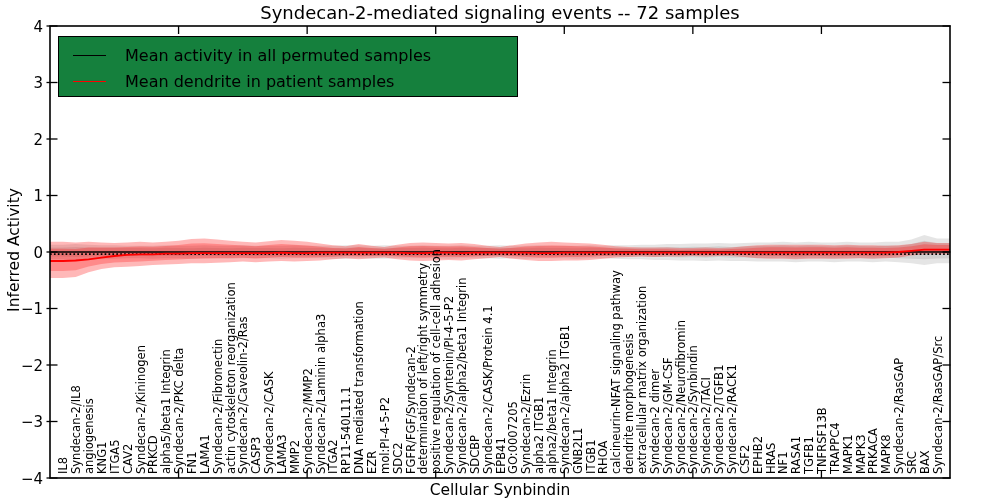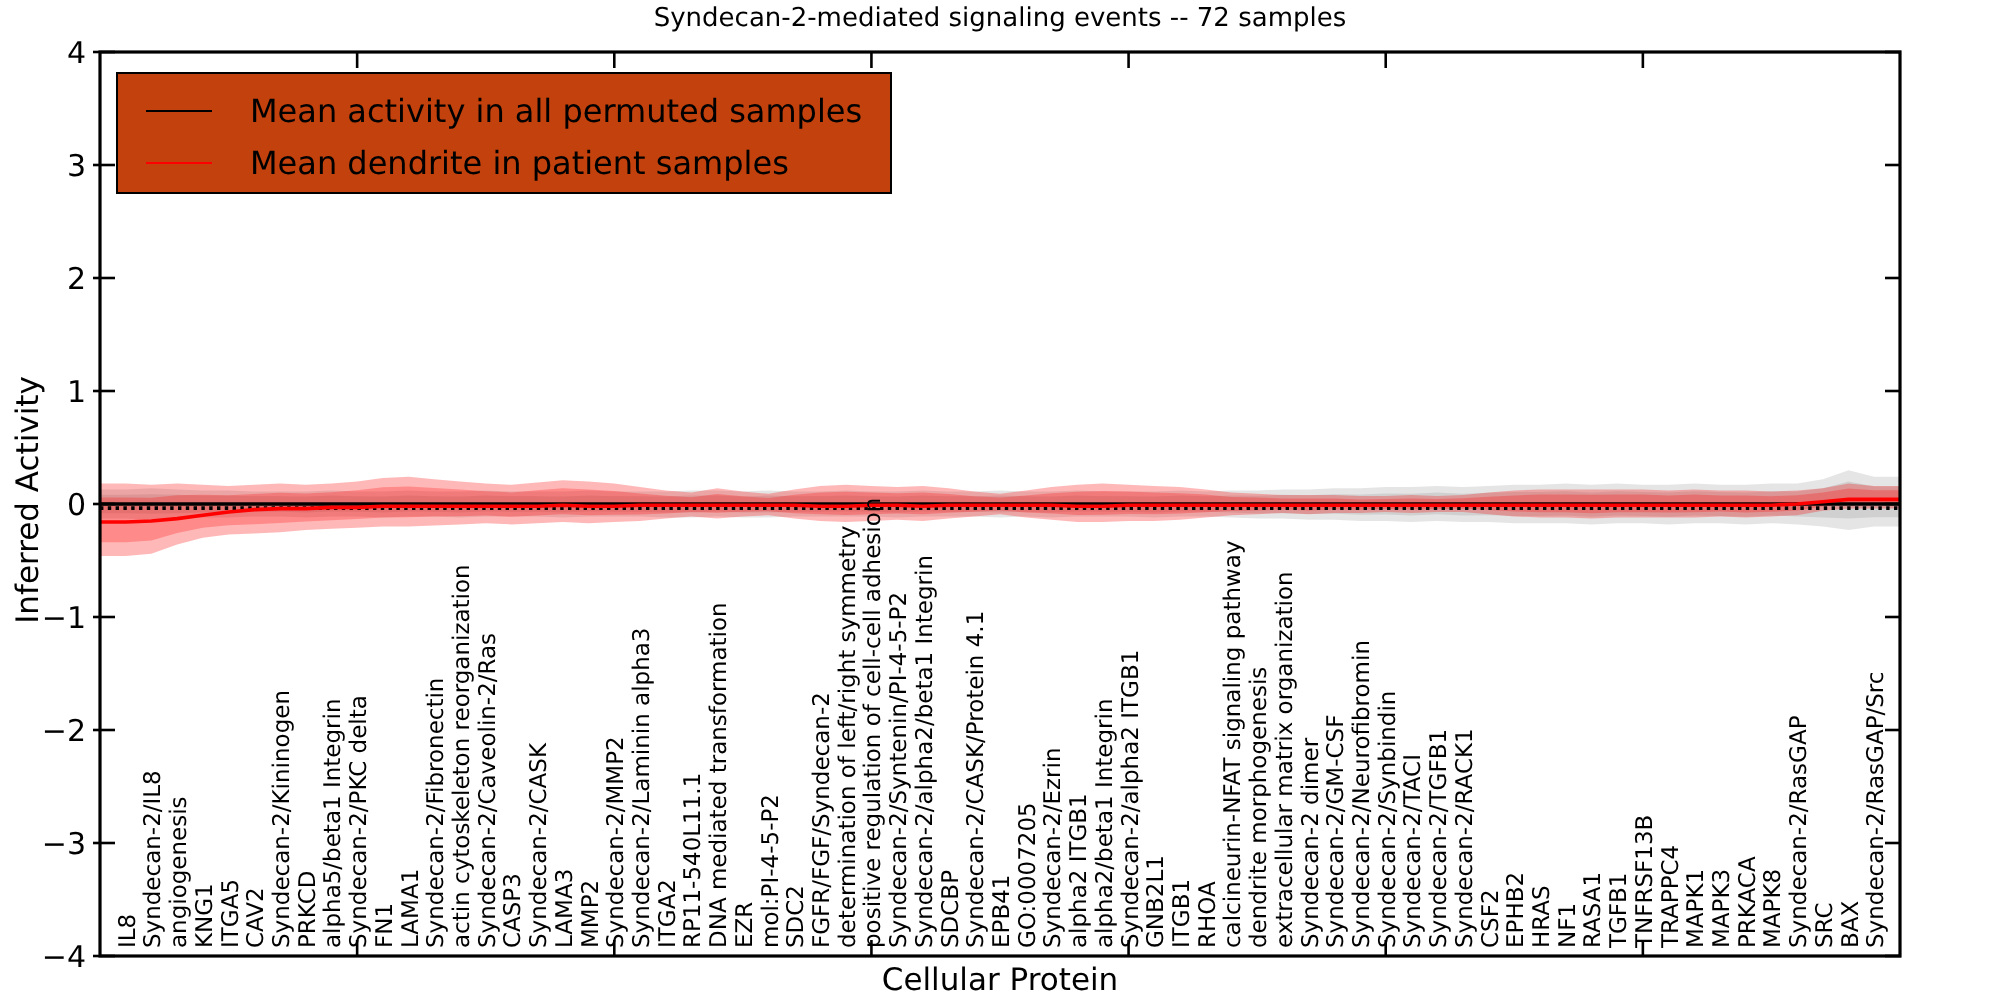--- a/index.html
+++ b/index.html
@@ -2,25 +2,25 @@
 <html><head>
 <meta charset="utf-8">
 <style>
   html,body{margin:0;padding:0;background:#fff;}
   #figure{
     position:relative;width:1000px;height:500px;background:#ffffff;
     font-family:"DejaVu Sans","Liberation Sans",sans-serif;overflow:hidden;
   }
   #chart-svg{position:absolute;left:0;top:0;}
   .overlay{position:absolute;color:#000;}
-  #chart-title{left:50px;top:2px;width:900px;text-align:center;font-size:13px;white-space:nowrap;}
+  #chart-title{left:50px;top:2px;width:900px;text-align:center;font-size:18px;white-space:nowrap;}
   #x-axis-label{left:50px;top:481px;width:900px;text-align:center;font-size:15.5px;}
   #y-axis-label{left:14px;top:250px;transform:translate(-50%,-50%) rotate(-90deg);font-size:15.5px;white-space:nowrap;}
   #legend{
-    left:58px;top:36px;width:388px;height:61px;background:#c2410c;
+    left:58px;top:36px;width:460px;height:61px;background:#15803d;
     border:1.4px solid #000;box-sizing:border-box;padding-top:5px;
   }
   .legend-row{display:flex;align-items:center;height:26px;}
   .legend-swatch{display:inline-block;width:33px;height:0;border-top:1.8px solid #000;margin-left:14px;margin-right:19px;flex:none;}
   .legend-label{font-size:16px;white-space:nowrap;}
 </style>
 </head>
 <body>
 
 <div id="figure">
@@ -143,21 +143,21 @@
       <line x1="564.2857142857143" y1="26" x2="564.2857142857143" y2="34" stroke="#000" stroke-width="1.3"></line>
       <line x1="564.2857142857143" y1="478" x2="564.2857142857143" y2="470" stroke="#000" stroke-width="1.3"></line>
       <line x1="692.8571428571429" y1="26" x2="692.8571428571429" y2="34" stroke="#000" stroke-width="1.3"></line>
       <line x1="692.8571428571429" y1="478" x2="692.8571428571429" y2="470" stroke="#000" stroke-width="1.3"></line>
       <line x1="821.4285714285714" y1="26" x2="821.4285714285714" y2="34" stroke="#000" stroke-width="1.3"></line>
       <line x1="821.4285714285714" y1="478" x2="821.4285714285714" y2="470" stroke="#000" stroke-width="1.3"></line>
     </svg>
 
   <div id="chart-title" class="overlay">Syndecan-2-mediated signaling events -- 72 samples</div>
   <div id="y-axis-label" class="overlay">Inferred Activity</div>
-  <div id="x-axis-label" class="overlay">Cellular Protein</div>
+  <div id="x-axis-label" class="overlay">Cellular Synbindin</div>
 
   <div id="legend" class="overlay">
     <div class="legend-row">
       <span class="legend-swatch" style="border-top-color: rgb(0, 0, 0);"></span>
       <span class="legend-label">Mean activity in all permuted samples</span>
     </div>
     <div class="legend-row">
       <span class="legend-swatch" style="border-top-color: rgb(255, 0, 0);"></span>
       <span class="legend-label">Mean dendrite in patient samples</span>
     </div>

